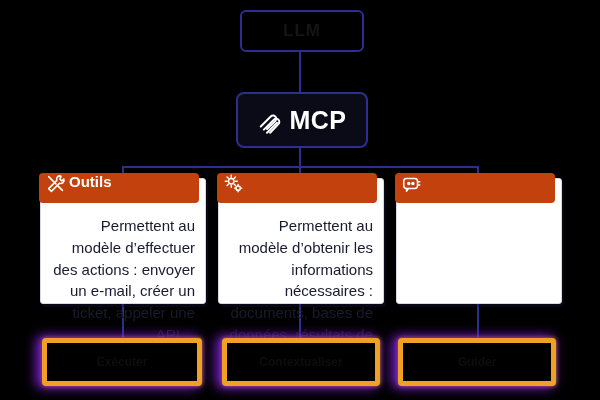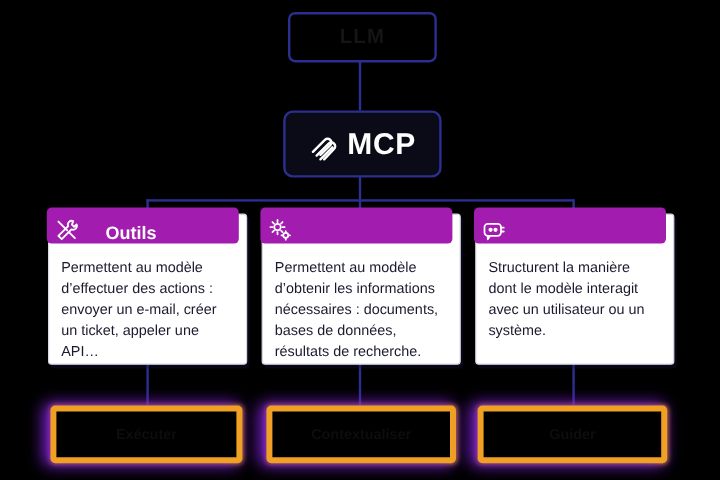--- a/index.html
+++ b/index.html
@@ -84,44 +84,44 @@
   .card-1 { left: 40px; }
   .card-2 { left: 218px; }
   .card-3 { left: 396px; }
 
   .card-head {
     position: absolute;
     left: -2px;
     top: -6px;
     width: 160px;
     height: 30px;
-    background: #a21caf;
+    background: #c2410c;
     border-radius: 4px;
     display: flex;
-    align-items: flex-end;
+    align-items: flex-start;
     padding-left: 6px;
     box-sizing: border-box;
-    gap: 21px;
+    gap: 2px;
   }
   .card-head .title {
     color: #ffffff;
     font-size: 15px;
     font-weight: bold;
   }
   .card-body {
     position: absolute;
     top: 30px;
     left: 0;
     width: 100%;
     box-sizing: border-box;
     padding: 6px 10px 0 10px;
     color: #1a1a2e;
-    font-size: 12px;
+    font-size: 15px;
     line-height: 1.45;
-    text-align: left;
+    text-align: right;
   }
 
   .ico {
     width: 22px;
     height: 22px;
     display: inline-block;
     flex: 0 0 auto;
   }
   .ico svg { display: block; }
 
@@ -229,21 +229,20 @@
       <span class="ico">
         <svg width="22" height="22" viewBox="0 0 24 24" fill="none" stroke="#ffffff" stroke-width="1.6" stroke-linecap="round" stroke-linejoin="round">
           <rect x="3" y="6" width="15" height="11" rx="3"></rect>
           <path d="M8 17 l-2 3 v-3"></path>
           <circle cx="8.5" cy="11.5" r="1.1" fill="#ffffff"></circle>
           <circle cx="13" cy="11.5" r="1.1" fill="#ffffff"></circle>
           <path d="M18 9.5h2.5M18 13h2.5"></path>
         </svg>
       </span>
     </div>
-    <div class="card-body">Structurent la manière dont le modèle interagit avec un utilisateur ou un système.</div>
   </div>
 
   <div class="bottom-box bb-1">
     <div class="bb-inner">Exécuter</div>
   </div>
   <div class="bottom-box bb-2">
     <div class="bb-inner">Contextualiser</div>
   </div>
   <div class="bottom-box bb-3">
     <div class="bb-inner">Guider</div>

